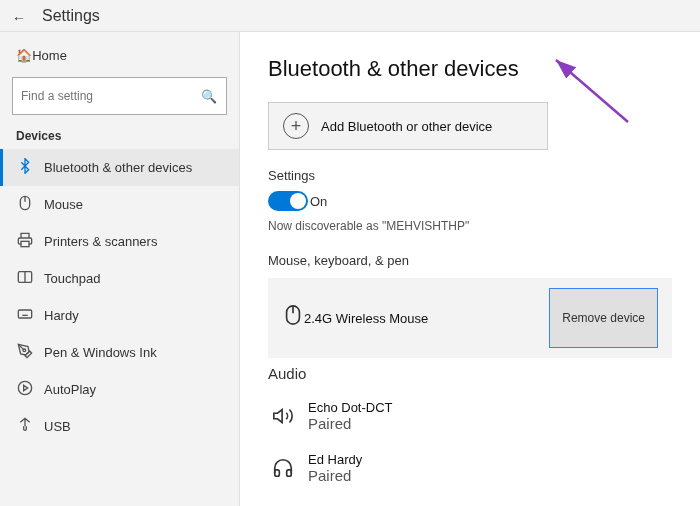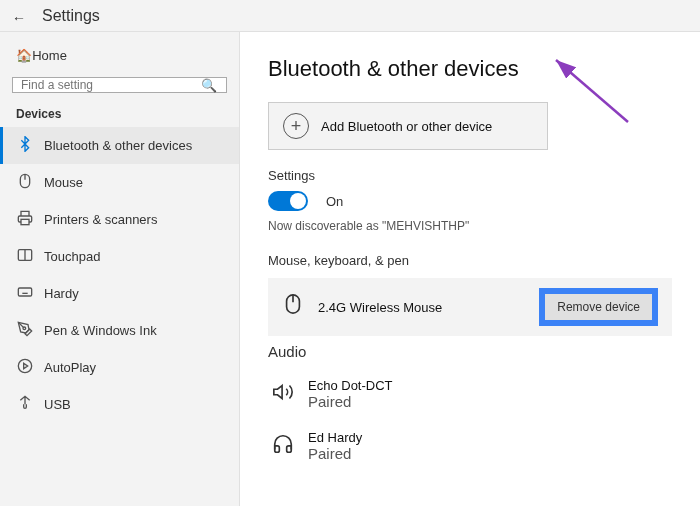--- a/index.html
+++ b/index.html
@@ -59,21 +59,21 @@
       color: #333;
     }
 
     .sidebar-search {
       margin: 6px 12px 10px 12px;
       display: flex;
       align-items: center;
       border: 1px solid #aaa;
       background: #fff;
       padding: 4px 8px;
-      height: 16px;
+      height: 38px;
     }
     .sidebar-search input {
       border: none;
       outline: none;
       background: transparent;
       font-size: 12px;
       flex: 1;
       color: #555;
     }
     .sidebar-search .search-icon-btn {
@@ -156,21 +156,21 @@
     
     .section-label {
       font-size: 13px;
       color: #333;
       margin-bottom: 8px;
     }
 
     .toggle-row {
       display: flex;
       align-items: center;
-      gap: 18px;
+      gap: 2px;
       margin-bottom: 8px;
     }
 
     .toggle {
       width: 40px;
       height: 20px;
       background: #0078d7;
       border-radius: 10px;
       position: relative;
       cursor: pointer;
@@ -200,54 +200,53 @@
     .device-section-title {
       font-size: 13px;
       font-weight: 400;
       color: #333;
       margin-bottom: 10px;
     }
 
     .device-item {
       display: flex;
       align-items: center;
-      gap: 14px;
       padding: 10px 14px;
       background: #f3f3f3;
       margin-bottom: 6px;
     }
     .device-icon {
       font-size: 22px;
       color: #333;
     }
     .device-name {
       font-size: 13px;
       color: #111;
       flex: 1;
     }
     .remove-btn {
       background: #e0e0e0;
-      border: 6px solid #3b82f6;
-      padding: 6px 12px;
+      border: 1px solid #3b82f6;
+      padding: 22px 12px;
       font-size: 12px;
       cursor: pointer;
       color: #333;
     }
 
     .audio-section-title {
       font-size: 15px;
       font-weight: 400;
       color: #333;
       margin-top: 7px;
       margin-bottom: 10px;
     }
 
     .audio-item {
       display: flex;
-      align-items: center;
+      align-items: flex-end;
       gap: 14px;
       padding: 8px 4px;
       margin-bottom: 4px;
     }
     .audio-icon {
       font-size: 18px;
       color: #333;
     }
     .audio-info {}
     .audio-name {

